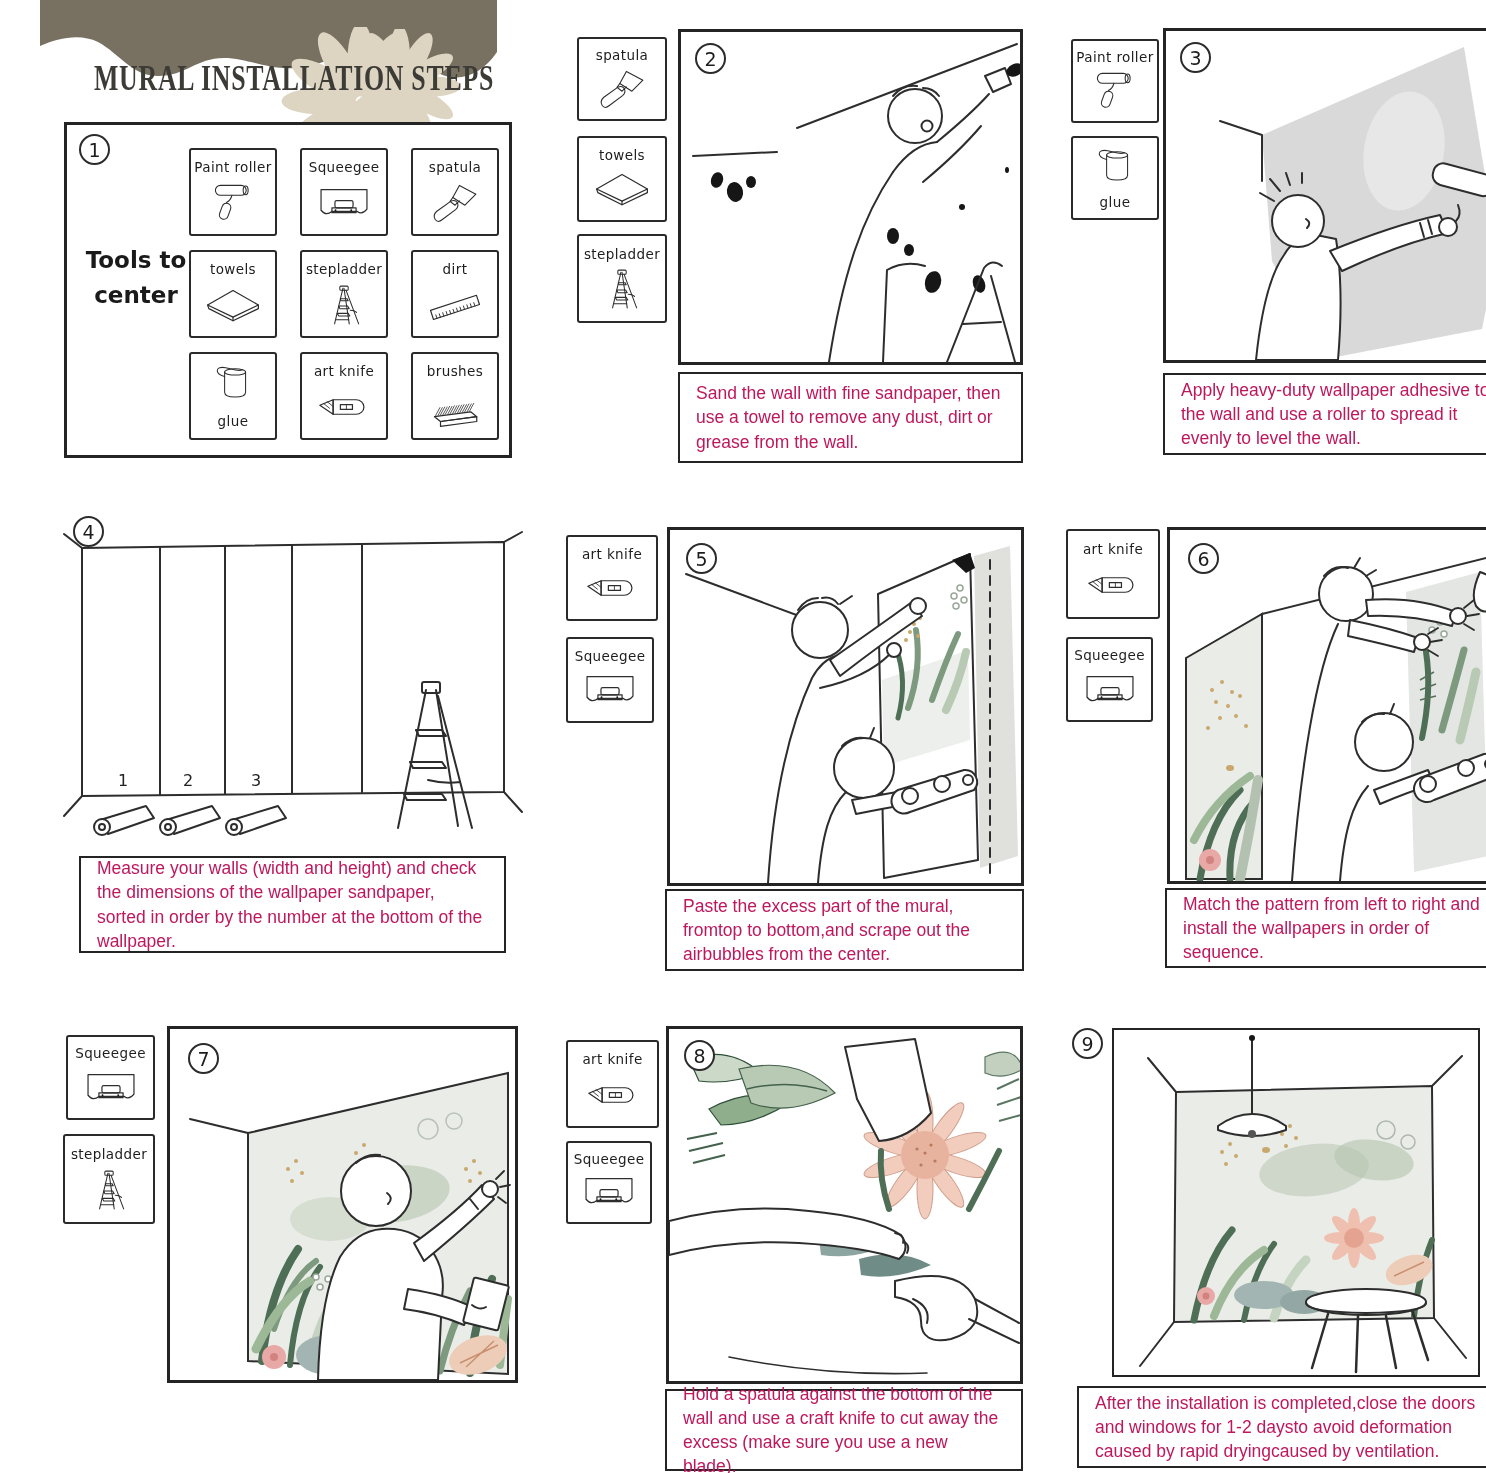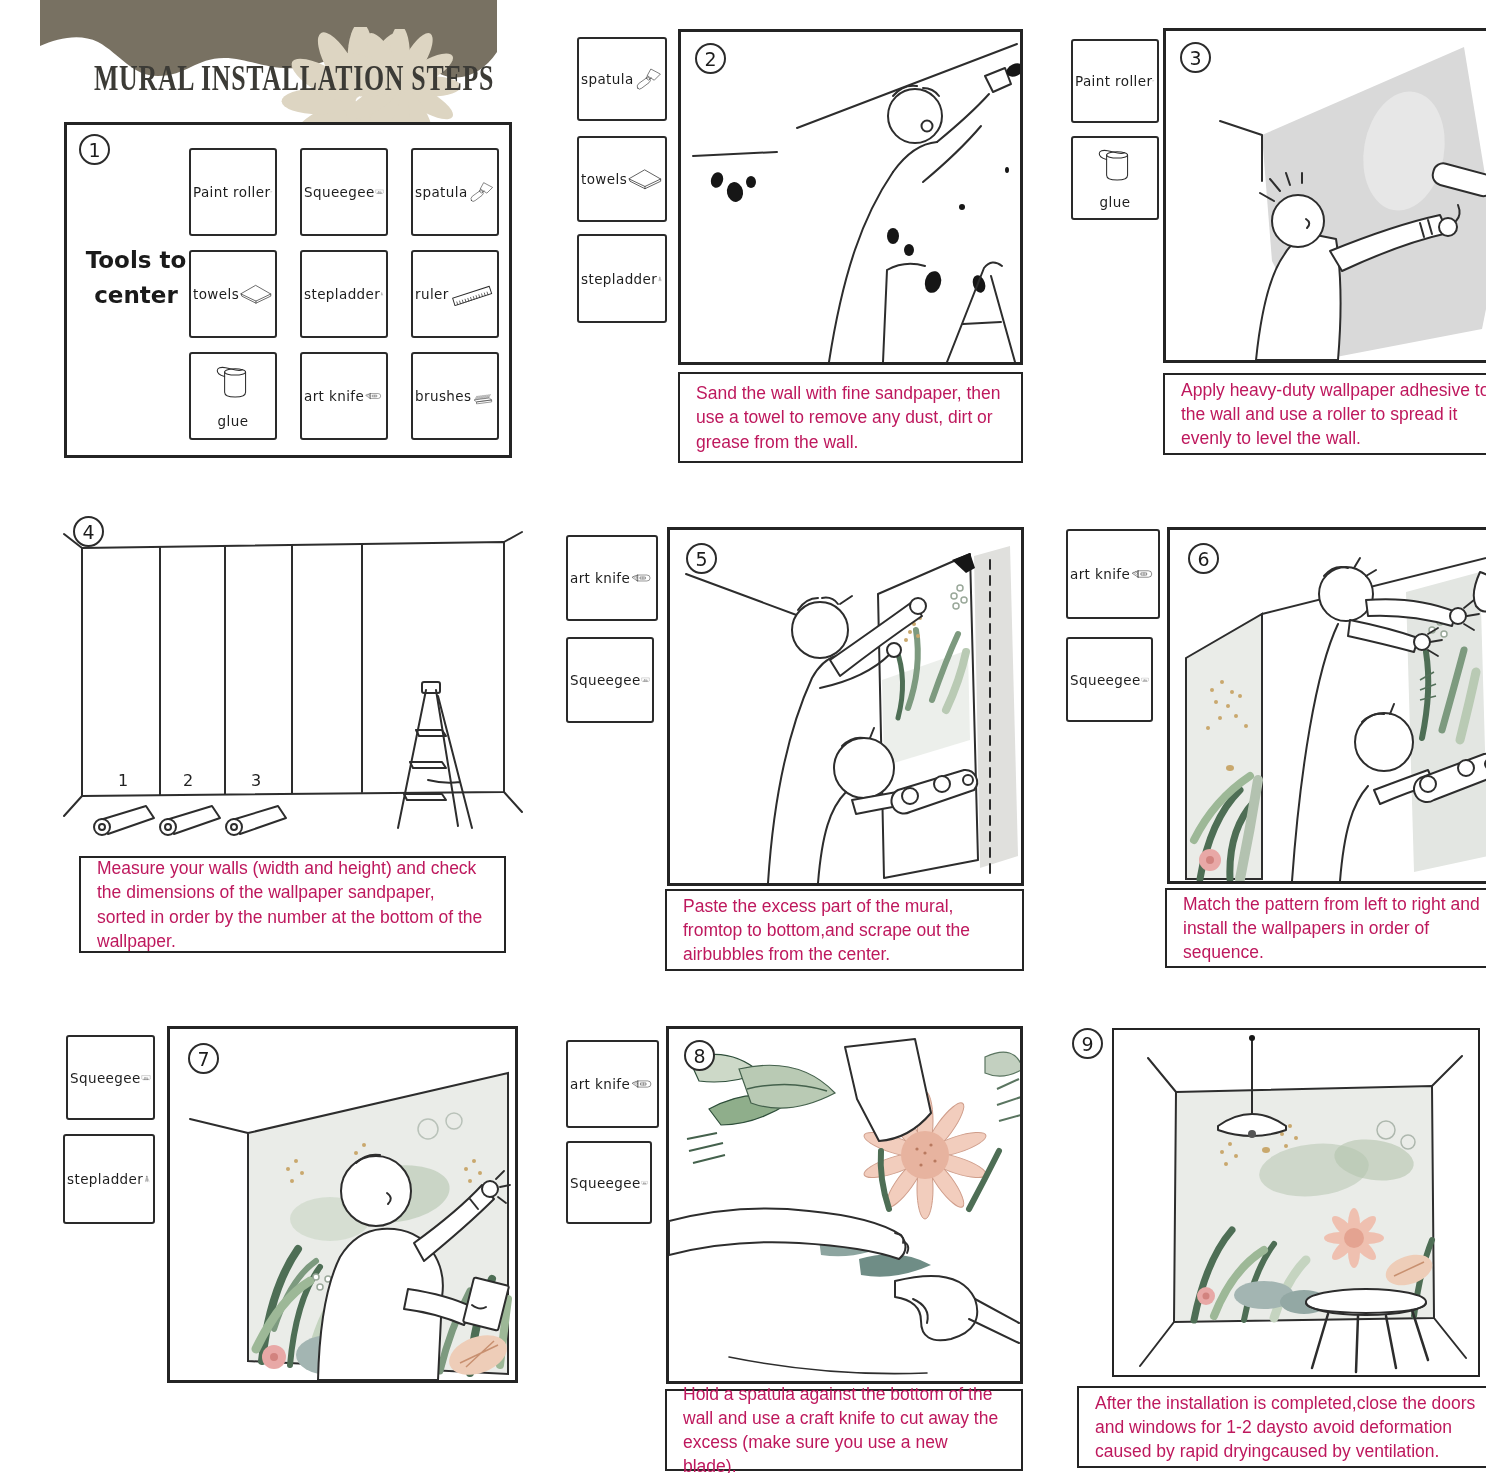--- a/index.html
+++ b/index.html
@@ -7,21 +7,21 @@
           font-family:"Liberation Sans",sans-serif;color:#1c1c1c;margin-left:40px;}
   svg{display:block;}
   .lk{stroke:#2d2d2d;stroke-width:2;fill:none;stroke-linecap:round;stroke-linejoin:round;}
   .wh{fill:#fff;stroke:#2d2d2d;stroke-width:2;stroke-linecap:round;stroke-linejoin:round;}
   .ink{fill:#161616;stroke:none;}
   .panel{position:absolute;border:3px solid #242424;background:#fff;box-sizing:border-box;}
   .capbox{position:absolute;border:2px solid #242424;background:#fff;box-sizing:border-box;
           display:flex;align-items:center;padding:8px 16px;}
   .capbox span{font-size:17.5px;line-height:1.38;color:#be185d;}
   .toolbox{position:absolute;border:2px solid #2a2a2a;border-radius:3px;background:#fff;box-sizing:border-box;
-           display:flex;flex-direction:row;align-items:center;justify-content:space-evenly;padding:4px 2px;}
+           display:flex;flex-direction:column;align-items:center;justify-content:space-evenly;padding:4px 2px;}
   .toolbox.label-bottom{flex-direction:column-reverse;}
   .tool-label{font-size:13.5px;letter-spacing:.4px;color:#1d1d1d;font-family:"DejaVu Sans",sans-serif;white-space:nowrap;}
   .tool-icon{width:58px;height:44px;}
   .badge{position:absolute;width:31px;height:31px;border:2.5px solid #2b2b2b;border-radius:50%;background:#fff;
          display:flex;align-items:center;justify-content:center;font-size:19px;font-family:"DejaVu Sans",sans-serif;
          color:#1c1c1c;box-sizing:border-box;z-index:5;}
   .tools-title{position:absolute;left:16px;top:118px;width:106px;text-align:center;font-weight:bold;
                font-size:23px;line-height:1.5;font-family:"DejaVu Sans",sans-serif;color:#1a1a1a;}
   .scene{position:absolute;}
   .num{font-family:"DejaVu Sans",sans-serif;font-size:16px;fill:#222;}
@@ -150,21 +150,21 @@
           <use href="#sym-towels"></use>
         </svg>
     </div>
     <div class="toolbox" style="left:233px;top:125px;width:88px;height:88px">
       <div class="tool-label">stepladder</div>
       <svg class="tool-icon" viewBox="0 0 96 84">
           <use href="#sym-stepladder"></use>
         </svg>
     </div>
     <div class="toolbox" style="left:344px;top:125px;width:88px;height:88px">
-      <div class="tool-label">ruler</div>
+      <div class="tool-label">dirt</div>
       <svg class="tool-icon" viewBox="0 0 96 72">
           <use href="#sym-ruler"></use>
         </svg>
     </div>
     <div class="toolbox label-bottom" style="left:122px;top:227px;width:88px;height:88px">
       <div class="tool-label">glue</div>
       <svg class="tool-icon" viewBox="0 0 96 84">
           <use href="#sym-glue"></use>
         </svg>
     </div>

